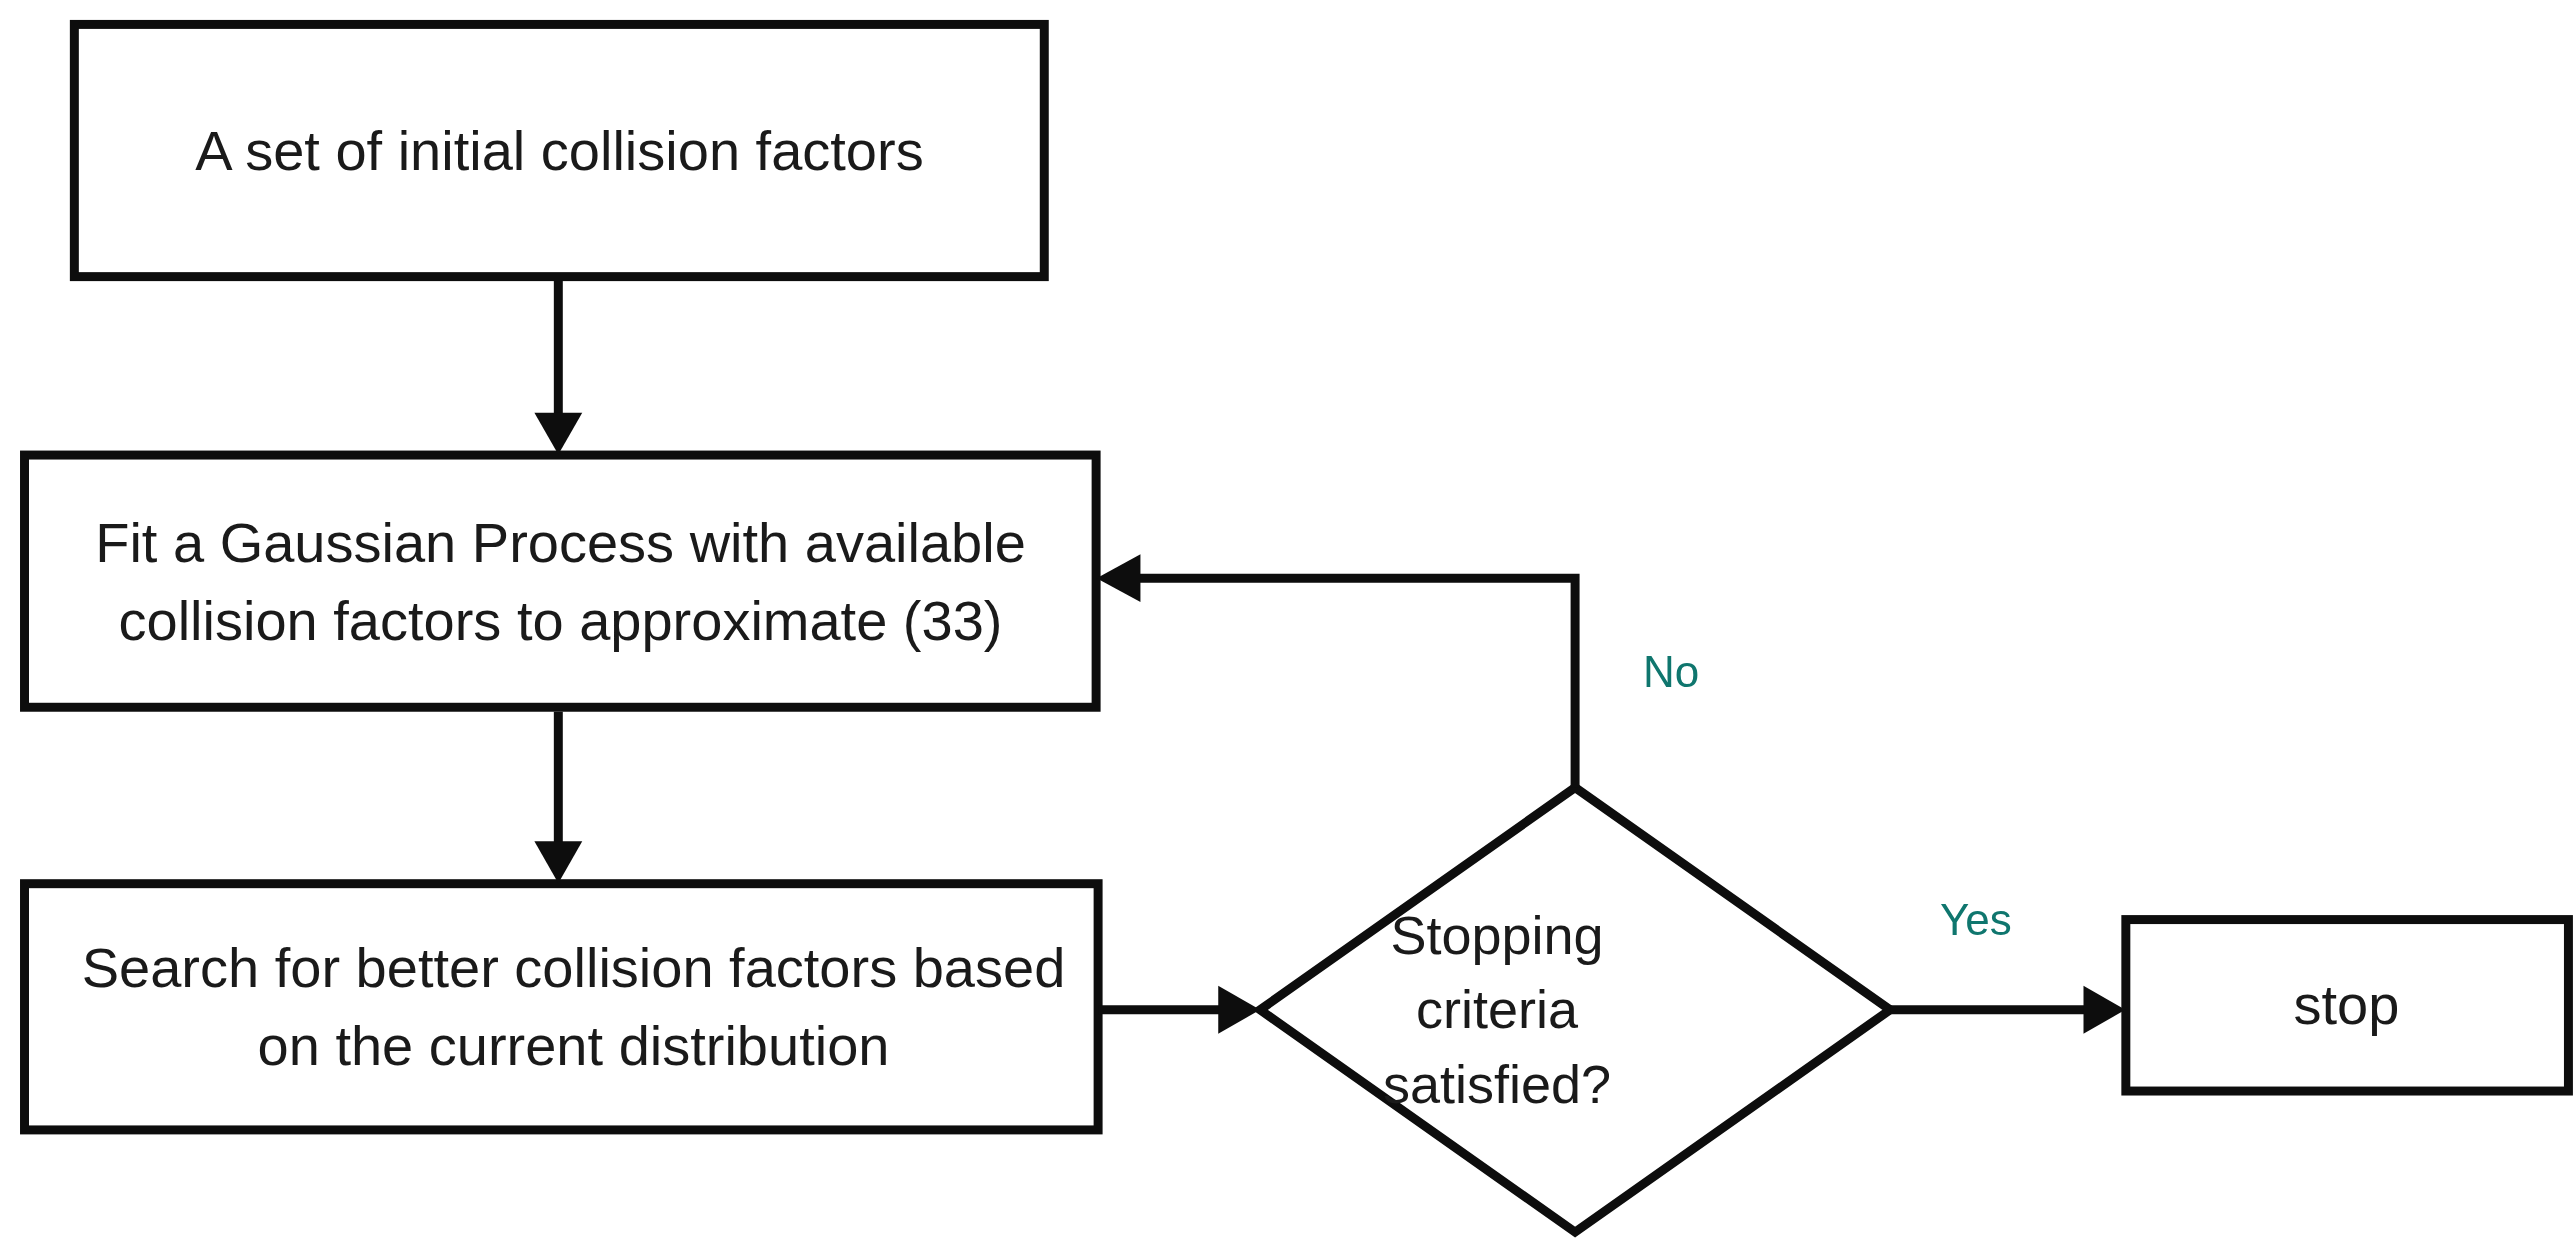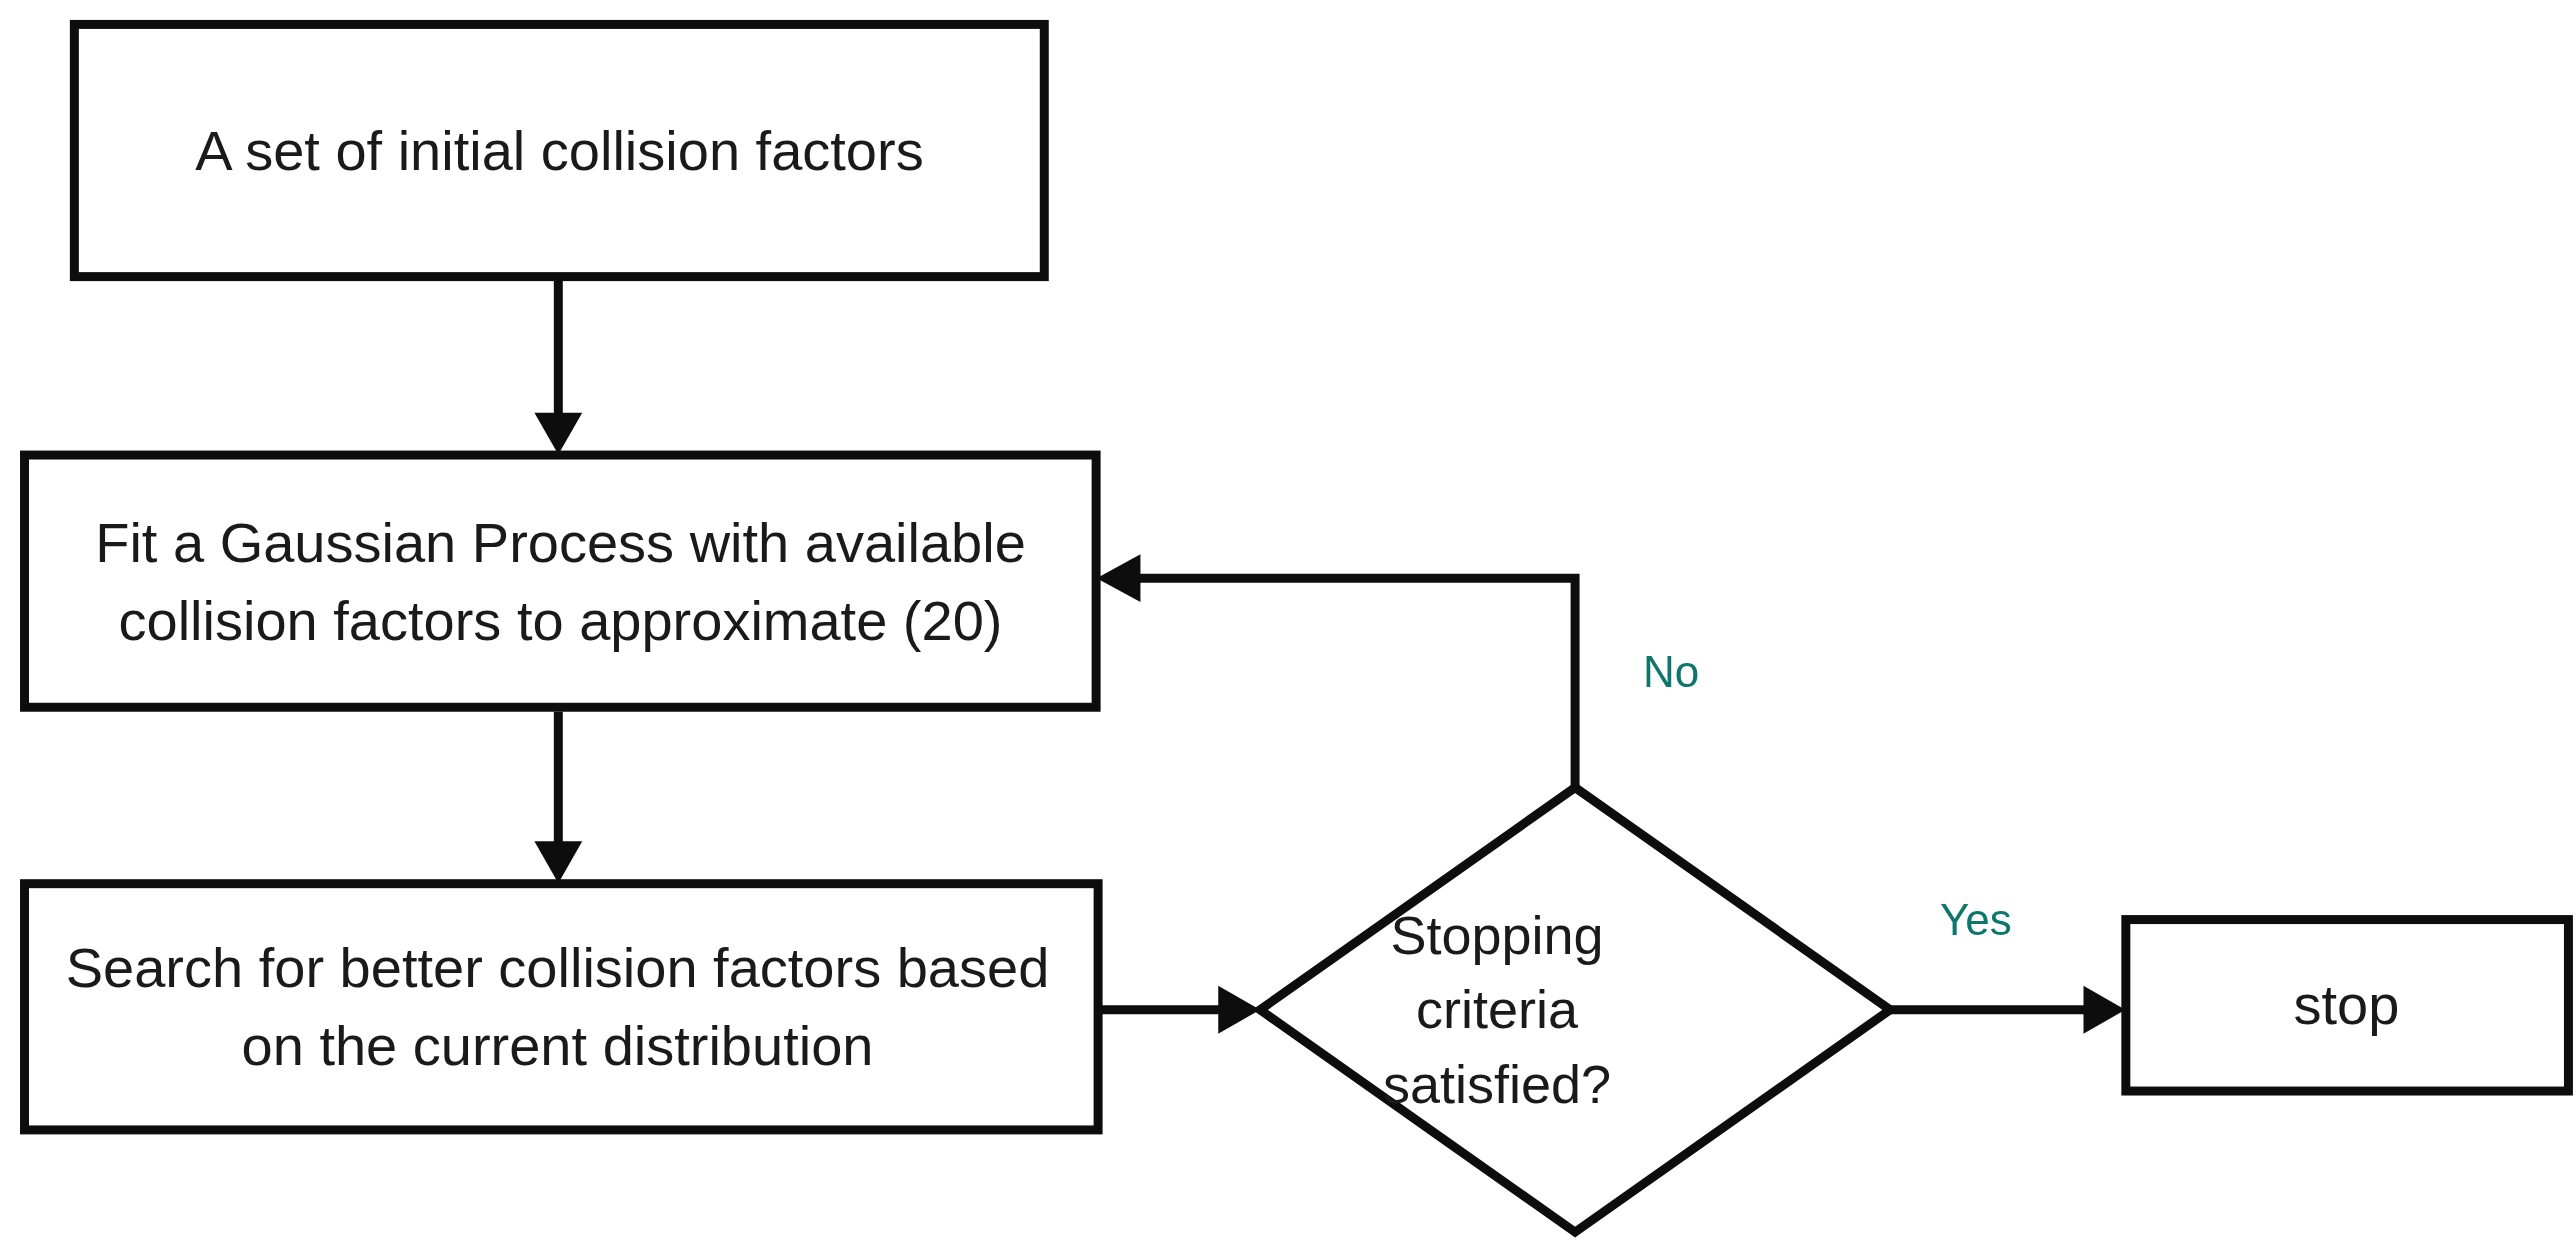--- a/index.html
+++ b/index.html
@@ -57,21 +57,21 @@
     position: absolute;
     color: #0f766e;
     font-family: "Liberation Sans", sans-serif;
     font-weight: 400;
     font-size: 44px;
     line-height: 1;
     white-space: nowrap;
   }
   #box1-text { left: 70px;  top: 20px;   width: 979px;  height: 261px; font-size: 56px; }
   #box2-text { left: 40px;  top: 451px;  width: 1041px; height: 261px; font-size: 56px; }
-  #box3-text { left: 20px;  top: 879px;  width: 1075px; height: 255px; font-size: 56px; }
+  #box3-text { left: 36px;  top: 879px;  width: 1075px; height: 255px; font-size: 56px; }
   #stop-text { left: 2121px; top: 915px; width: 451px;  height: 179px; font-size: 56px; text-align: center; }
   #diamond-text { left: 1248px; top: 870px; width: 498px; height: 279px; font-size: 54px; }
   #label-no  { left: 1643px; top: 650px; }
   #label-yes { left: 1940px; top: 898px; }
 </style>
 </head>
 <body>
 
 <div id="canvas">
 
@@ -100,21 +100,21 @@
     <polygon class="arrowhead" points="2132,1013 2090,989 2090,1037"></polygon>
 
     <polyline class="conn" points="1580,790 1580,580 1126,580"></polyline>
     <polygon class="arrowhead" points="1100,580 1144,556 1144,604"></polygon>
 
   </svg>
 
   <div class="node-text" id="box1-text">A set of initial collision factors</div>
 
   <div class="node-text" id="box2-text">Fit a Gaussian Process with available
-collision factors to approximate (20)</div>
+collision factors to approximate (33)</div>
 
   <div class="node-text" id="box3-text">Search for better collision factors based
 on the current distribution</div>
 
   <div class="node-text" id="diamond-text">Stopping
 criteria
 satisfied?</div>
 
   <div class="node-text" id="stop-text">stop</div>
 

